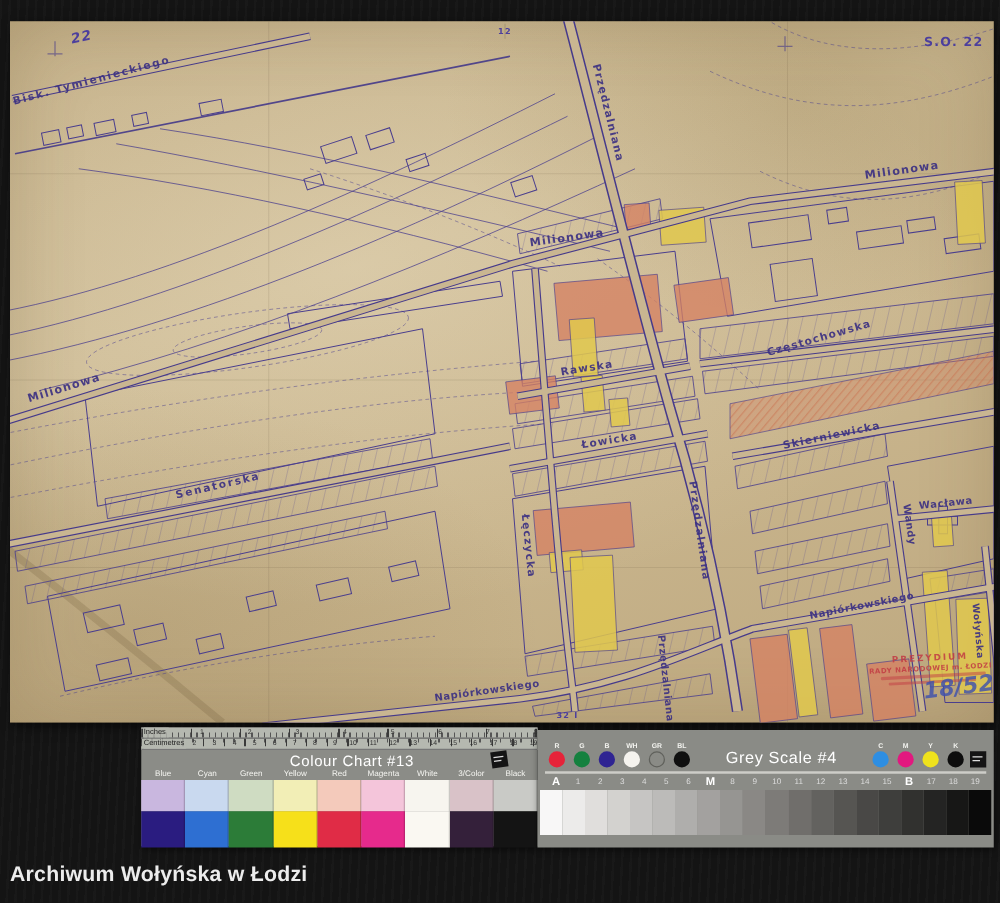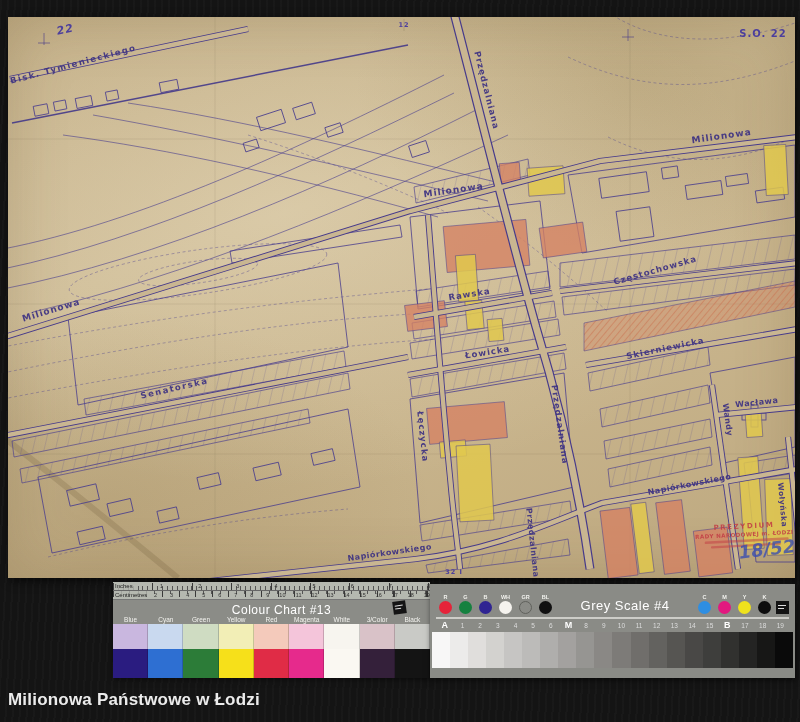--- a/index.html
+++ b/index.html
@@ -456,13 +456,13 @@
       <div class="" style="background:hsl(40,2%,33%)"></div>
       <div class="" style="background:hsl(40,2%,28%)"></div>
       <div class="" style="background:hsl(40,2%,24%)"></div>
       <div class="" style="background:hsl(40,2%,19%)"></div>
       <div class="" style="background:hsl(40,2%,14%)"></div>
       <div class="" style="background:hsl(40,2%,9%)"></div>
       <div class="" style="background:hsl(40,2%,4%)"></div>
     </div>
 </div>
 
-<div class="footer">Milionowa Państwowe w Łodzi</div>
+<div class="footer">Archiwum Wołyńska w Łodzi</div>
 
 </body></html>

